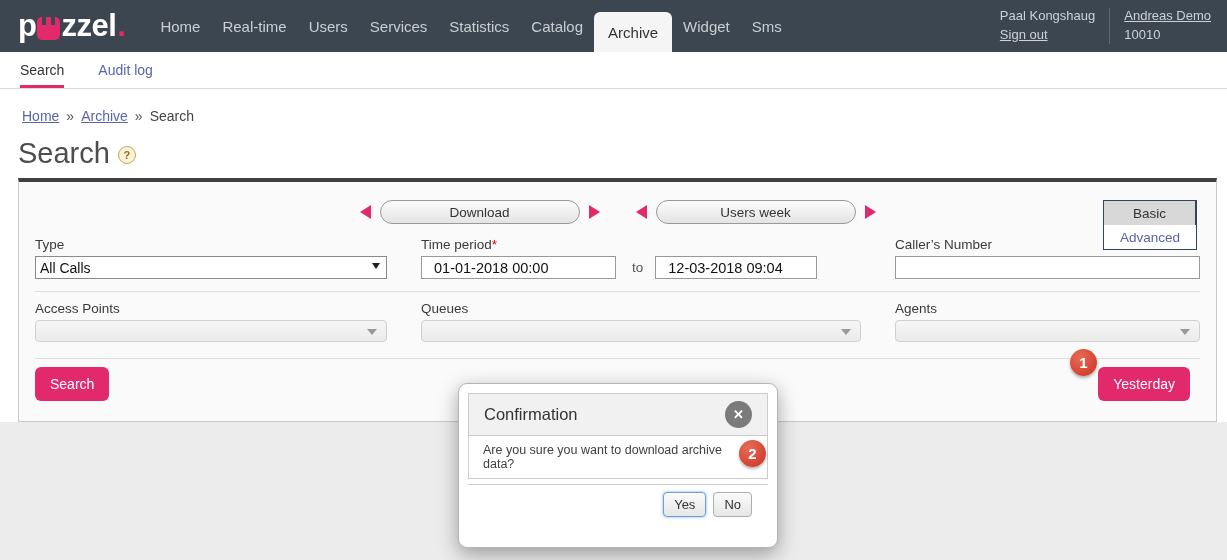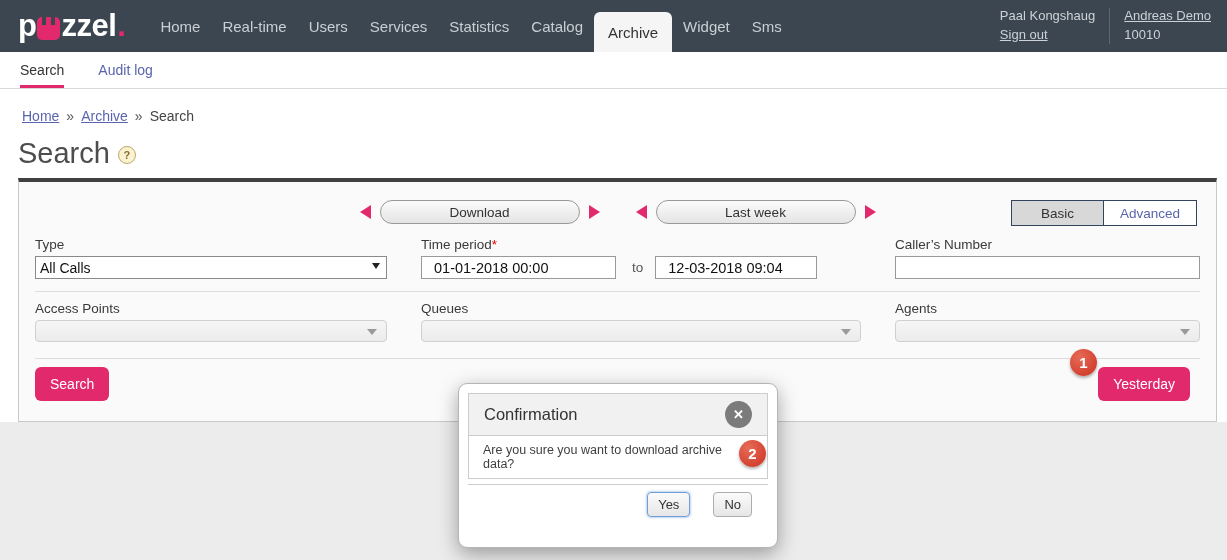--- a/index.html
+++ b/index.html
@@ -47,21 +47,21 @@
   .tri-down { width:0; height:0; border-left:6px solid transparent; border-right:6px solid transparent; border-top:9px solid #e2296b; cursor:pointer; }
   .panel-title { font-size:15px; color:#3c3c3c; }
   .panel-body { padding:14px 16px 0; }
 
   .quick-row { position:relative; height:25px; margin:4px 0 12px; }
   .quick-group { display:flex; align-items:center; justify-content:center; gap:9px; }
   .tri-left  { width:0; height:0; border-top:7px solid transparent; border-bottom:7px solid transparent; border-right:11px solid #e2296b; cursor:pointer; }
   .tri-right { width:0; height:0; border-top:7px solid transparent; border-bottom:7px solid transparent; border-left:11px solid #e2296b; cursor:pointer; }
   .quick-btn { width:200px; height:24px; border:1px solid #999; border-radius:12px; background:linear-gradient(#fbfbfb,#e4e4e4); font-size:13.5px; color:#333; }
   .gap18 { width:18px; }
-  .mode-toggle { position:absolute; right:3px; top:0; display:flex; border:1px solid #33455e; }
+  .mode-toggle { position:absolute; right:3px; top:0; display:flex; border:1px solid #33455e;flex-direction:column; }
   .mode-btn { height:24px; width:92px; font-size:13.5px; border:none; background:#fff; }
   .mode-btn.basic { background:#d8d8d8; color:#333; border-right:1px solid #33455e; }
   .mode-btn.advanced { color:#5a64ae; }
 
   .fields-grid { display:grid; grid-template-columns:352px 440px auto; column-gap:34px; }
   .field-label { font-size:13.5px; color:#3a3a3a; margin-bottom:4px; }
   .required { color:#d00; }
   .select-wrap { position:relative; }
   .type-select { width:100%; height:23px; border:1px solid #8a8a8a; background:#fff; font-size:14px; padding:0 4px; appearance:none; -webkit-appearance:none; border-radius:0; color:#111; }
   .sel-arrow { position:absolute; right:7px; top:7px; width:0; height:0; border-left:4px solid transparent; border-right:4px solid transparent; border-top:6px solid #222; pointer-events:none; }
@@ -83,21 +83,21 @@
   .badge { width:27px; height:27px; border-radius:50%; background:radial-gradient(circle at 35% 30%, #e66b57, #d64534 65%, #c93a29); color:#fff; font-size:15px; font-weight:bold; display:flex; align-items:center; justify-content:center; box-shadow:0 2px 3px rgba(0,0,0,.3); }
   .badge-1 { position:absolute; top:-10px; right:103px; z-index:5; }
 
   
   .modal { position:absolute; left:458px; top:383px; width:320px; height:165px; background:#fff; border:1px solid #b5b5b5; border-radius:9px; box-shadow:0 6px 20px rgba(0,0,0,.35); padding:9px; z-index:20; }
   .modal-header { border:1px solid #ccc; background:#f1f1f1; height:43px; display:flex; align-items:center; justify-content:space-between; padding:0 15px; }
   .modal-title { font-size:16.5px; color:#333; }
   .modal-close { width:27px; height:27px; border-radius:50%; background:#7b7b7b; color:#fff; border:none; font-size:13px; font-weight:bold; display:flex; align-items:center; justify-content:center; line-height:1; }
   .modal-body { border:1px solid #ccc; border-top:none; height:43px; display:flex; align-items:center; padding:12px 14px; font-size:12.5px; color:#3f3f3f; background:#fff; }
   .modal-divider { border:none; border-top:1px solid #ccc; margin:5px 0 0; }
-  .modal-footer { display:flex; justify-content:flex-end; gap:23px; margin-top:7px; padding-right:16px; }
+  .modal-footer { display:flex; justify-content:flex-end; gap:7px; margin-top:7px; padding-right:16px; }
   .modal-btn { height:25px; min-width:37px; padding:0 10px; font-size:13px; color:#333; background:linear-gradient(#fbfbfb,#e6e6e6); border:1px solid #adadad; border-radius:4px; }
   .modal-btn.yes { border:1px solid #6f9ed6; box-shadow:0 0 3px rgba(111,158,214,.9); }
   .badge-2 { position:absolute; right:11px; top:56px; }
 </style>
 </head>
 <body>
 
 <div class="topnav">
   <div class="logo">
       <span>p</span>
@@ -155,21 +155,21 @@
   <div class="panel">
     <div class="panel-body">
 
       <div class="quick-row">
         <div class="quick-group">
           <span class="tri-left"></span>
           <button class="quick-btn">Download</button>
           <span class="tri-right"></span>
           <span class="gap18"></span>
           <span class="tri-left"></span>
-          <button class="quick-btn">Last week</button>
+          <button class="quick-btn">Users week</button>
           <span class="tri-right"></span>
         </div>
         <div class="mode-toggle">
           <button class="mode-btn basic">Basic</button>
           <button class="mode-btn advanced">Advanced</button>
         </div>
       </div>
 
       <div class="fields-grid">
         <div>

